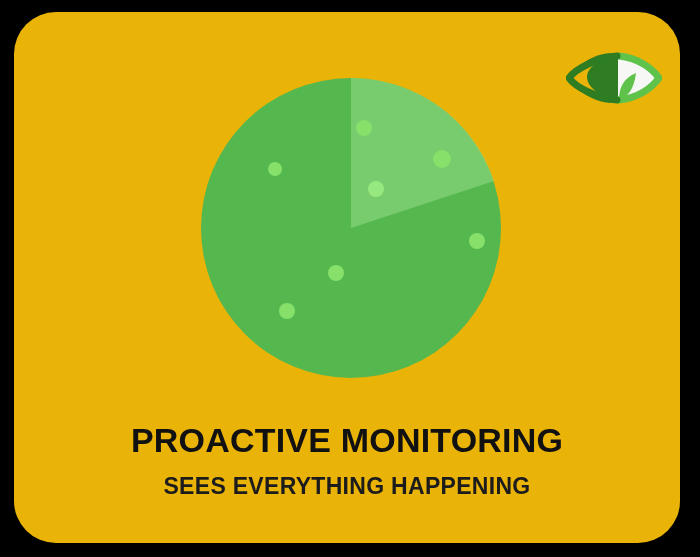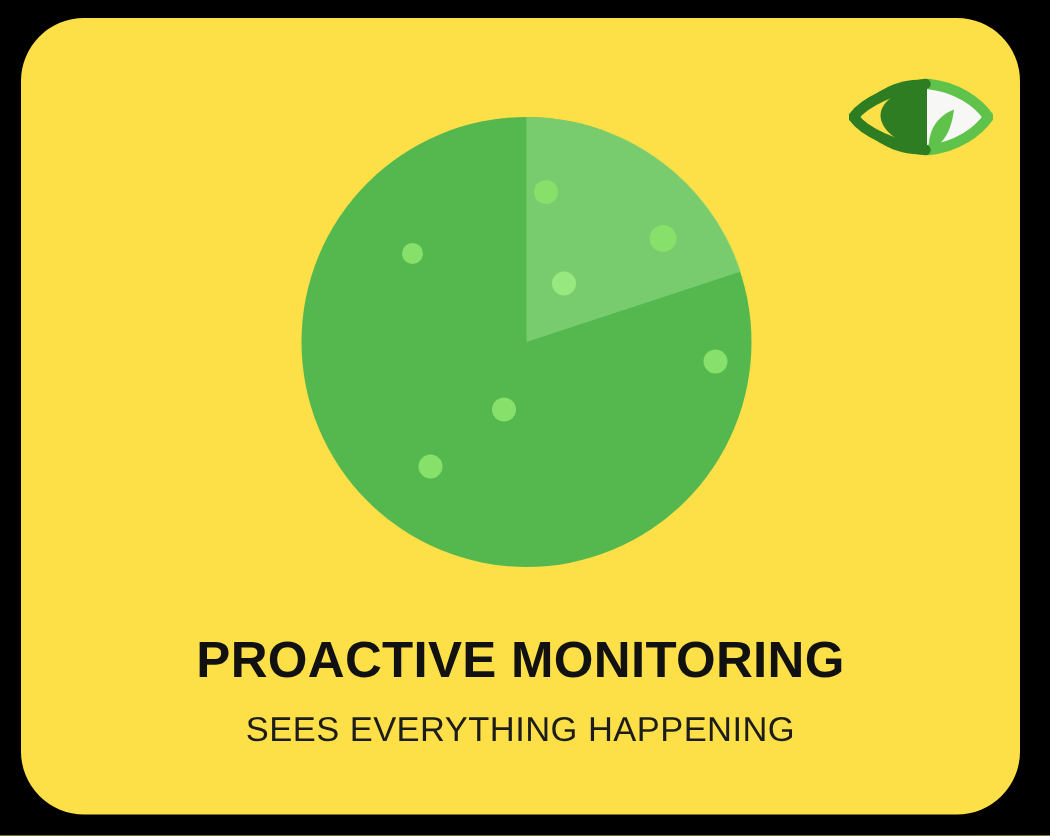--- a/index.html
+++ b/index.html
@@ -20,21 +20,21 @@
     height: 557px;
   }
 
   
   #card {
     position: absolute;
     left: 14px;
     top: 12px;
     width: 666px;
     height: 531px;
-    background: #fde047;
+    background: #eab308;
     border-radius: 42px;
     box-shadow: 0 10px 26px rgba(0,0,0,0.55),
                 0 2px 6px rgba(0,0,0,0.35);
     overflow: hidden;
   }
 
   
   #logo {
     position: absolute;
     right: 18px;
@@ -66,21 +66,21 @@
     margin: 0;
     font-size: 34px;
     font-weight: bold;
     letter-spacing: 0.2px;
     color: #111111;
     line-height: 1.2;
   }
   #subheadline {
     margin: 12px 0 0 0;
     font-size: 23px;
-    font-weight: normal;
+    font-weight: bold;
     letter-spacing: 0.3px;
     color: #1c1c1c;
     line-height: 1.2;
   }
 </style>
 </head>
 <body>
 
 <div id="stage">
 

